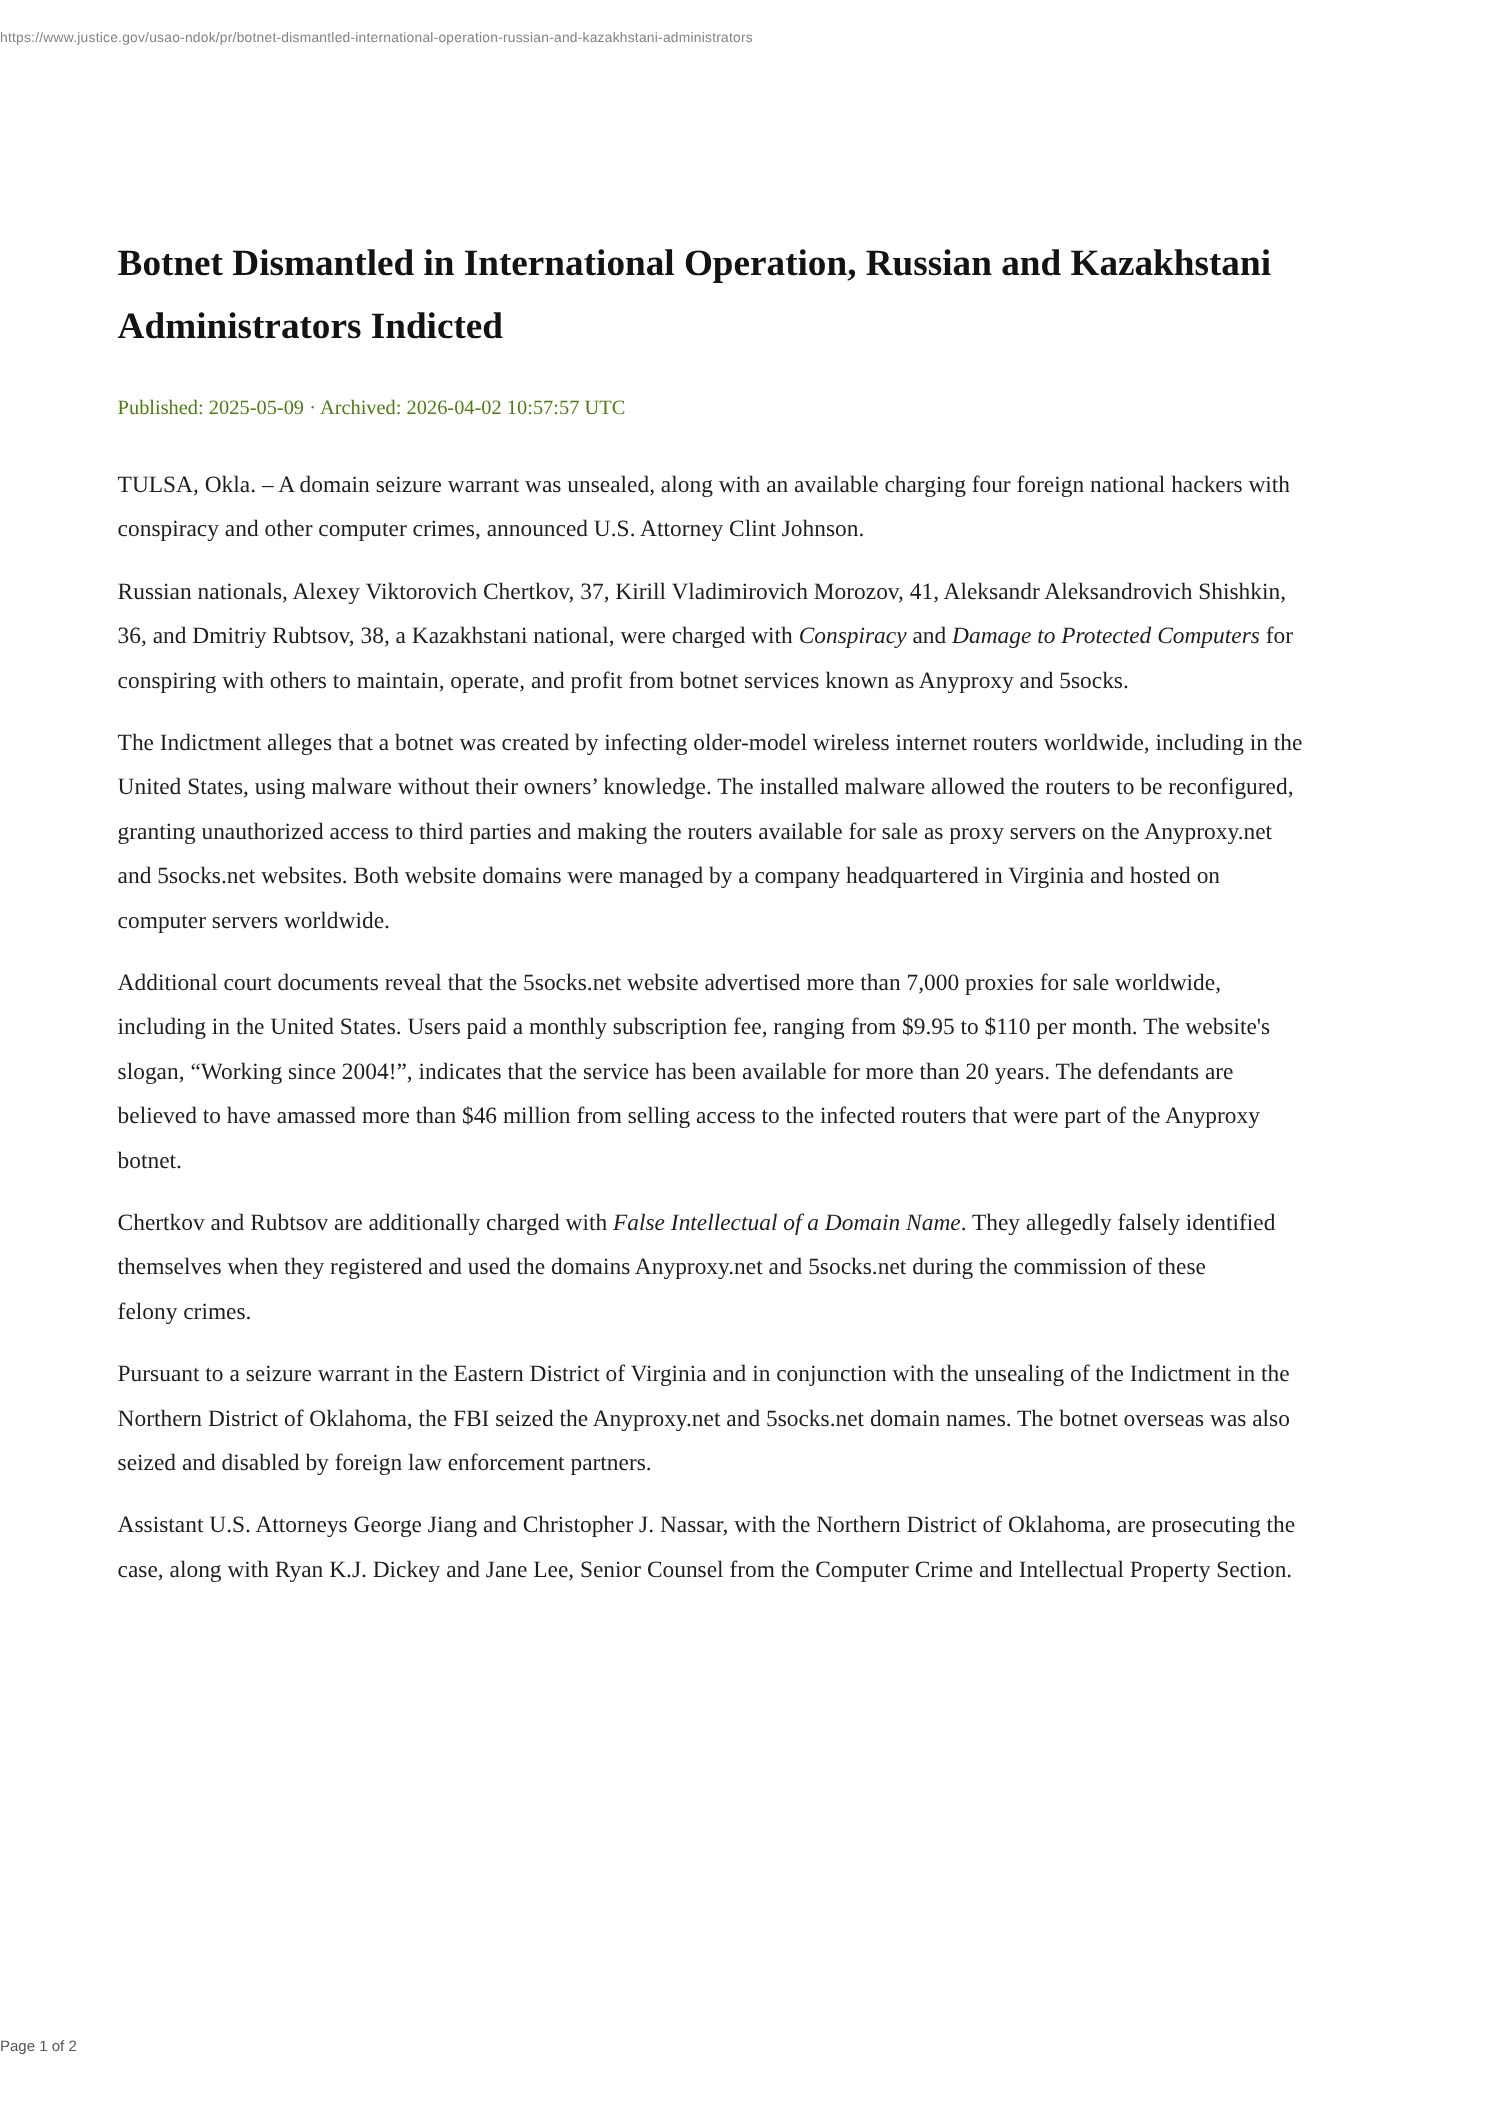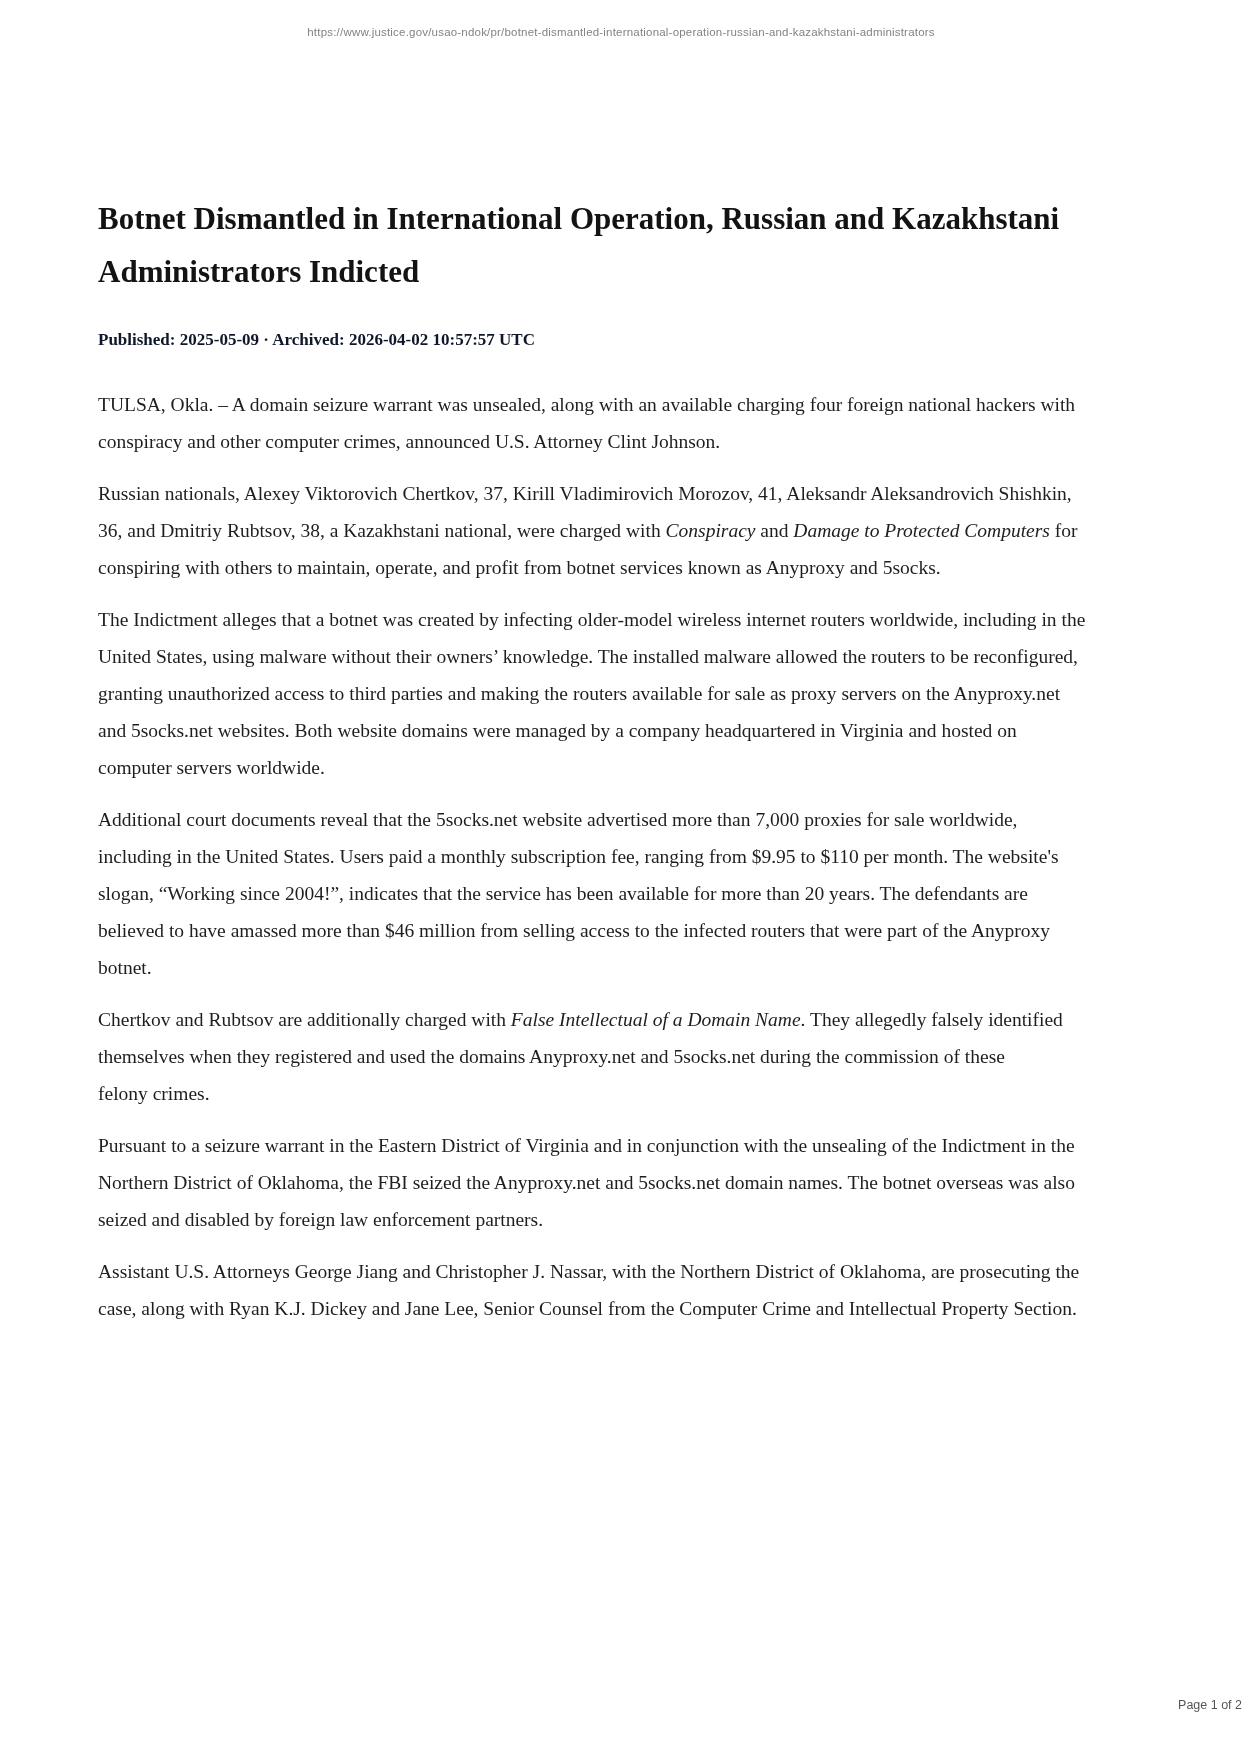--- a/index.html
+++ b/index.html
@@ -9,21 +9,20 @@
   }
   body {
     width: 1242px;
     height: 1756px;
     position: relative;
     font-family: "Liberation Serif", serif;
     color: #1e1e1e;
   }
   .page-url {
     padding-top: 26px;
-    text-align: center;
     font-family: "Liberation Sans", sans-serif;
     font-size: 11.5px;
     letter-spacing: 0.2px;
     color: #85837e;
   }
   .content {
     position: absolute;
     left: 98px;
     top: 192px;
     width: 995px;
@@ -31,40 +30,39 @@
   h1.article-title {
     margin: 0 0 32px 0;
     font-family: "Liberation Serif", serif;
     font-weight: bold;
     font-size: 31px;
     line-height: 53px;
     color: #131313;
   }
   .meta-line {
     font-size: 17px;
-    color: #0f172a;
+    color: #4d7c0f;
     margin: 0 0 36px 0;
-    font-weight: bold;
   }
   .article-body p {
     margin: 0 0 15px 0;
     font-size: 19.5px;
     line-height: 37px;
     color: #1e1e1e;
     white-space: pre-wrap;
   }
   .article-body em {
     font-style: italic;
   }
   .page-footer {
     position: absolute;
     left: 0;
     top: 1698px;
     width: 100%;
-    text-align: right;
+    text-align: left;
     font-family: "Liberation Sans", sans-serif;
     font-size: 12.5px;
     color: #555555;
   }
 </style>
 </head>
 <body>
 
 <div class="page-url">https://www.justice.gov/usao-ndok/pr/botnet-dismantled-international-operation-russian-and-kazakhstani-administrators</div>
 

